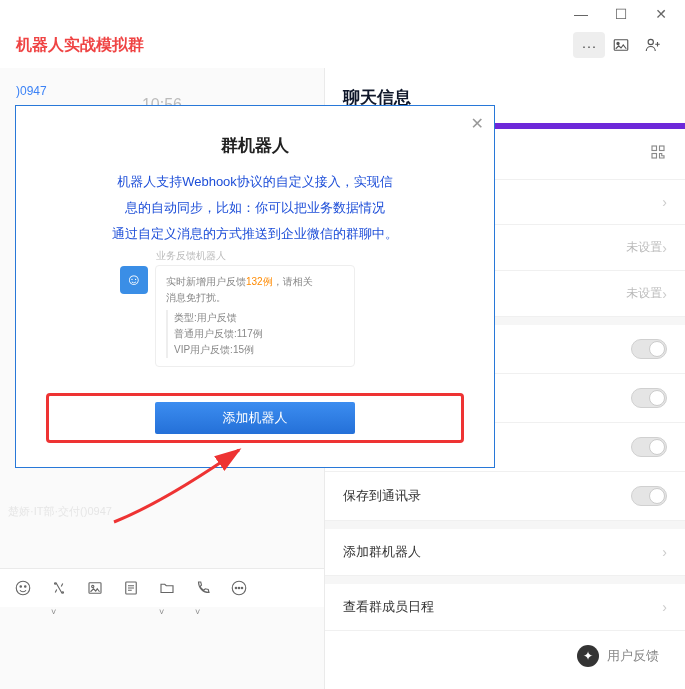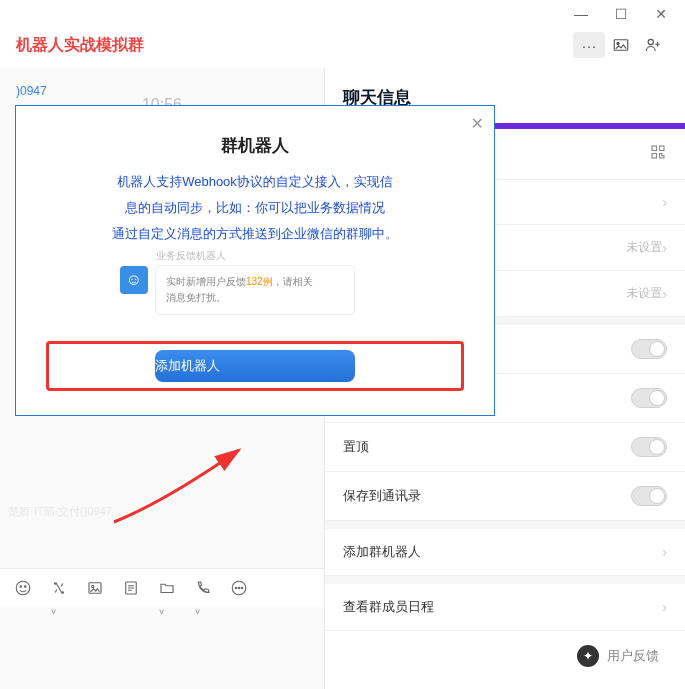--- a/index.html
+++ b/index.html
@@ -30,21 +30,21 @@
     .modal { position:absolute; top:105px; left:15px; width:480px; background:#fff; border:1px solid #2878d8; padding:28px 30px 24px; }
     .modal-close { position:absolute; top:8px; right:10px; color:#999; font-size:16px; }
     .modal-title { text-align:center; font-size:17px; font-weight:600; color:#222; }
     .modal-desc { text-align:center; font-size:13px; color:#1d4ed8; line-height:2; margin-top:12px; }
     .example-card { width:200px; margin:18px auto 0; border:1px solid #eee; border-radius:4px; padding:8px 10px; font-size:10px; color:#888; line-height:1.6; position:relative; }
     .example-card .bot-icon { width:28px; height:28px; background:#3a8ee6; border-radius:4px; position:absolute; left:-36px; top:0; display:flex; align-items:center; justify-content:center; color:#fff; font-size:16px; }
     .example-card .bot-name { position:absolute; top:-18px; left:0; color:#bbb; font-size:10px; }
     .example-card .hl { color:#ff8a00; }
     .example-card .divider { border-left:2px solid #eee; padding-left:6px; margin-top:4px; }
     .modal-btn-wrap { margin-top:26px; padding:6px; border:3px solid #e33; border-radius:4px; text-align:center; }
-    .modal-btn { display:inline-block; width:200px; height:32px; line-height:32px; background:#2a7ae2; background:linear-gradient(#3c8df0,#2470d8); color:#fff; font-size:13px; border-radius:8px; text-align:left; }
+    .modal-btn { display:inline-block; width:200px; height:32px; line-height:32px; background:#2a7ae2; background:linear-gradient(#3c8df0,#2470d8); color:#fff; font-size:13px; border-radius:2px; text-align:center; }
     .arrow { position:absolute; top:432px; left:104px; width:150px; height:95px; pointer-events:none; }
     .watermark-chat { position:absolute; bottom:172px; left:8px; color:#e6e6e6; font-size:11px; }
     .source-badge { position:absolute; bottom:22px; right:26px; display:flex; align-items:center; gap:8px; font-size:13px; color:#888; }
     .source-badge .wx { width:22px; height:22px; border-radius:50%; background:#343434; color:#fff; display:flex; align-items:center; justify-content:center; font-size:12px; }
   </style>
 </head>
 <body>
 
 <div class="titlebar">
   <div class="win-btn">—</div>
@@ -180,20 +180,25 @@
   <div class="modal-desc">
     <div>机器人支持Webhook协议的自定义接入，实现信</div>
     <div>息的自动同步，比如：你可以把业务数据情况</div>
     <div>通过自定义消息的方式推送到企业微信的群聊中。</div>
   </div>
   <div class="example-card">
     <div class="bot-icon">☺</div>
     <div class="bot-name">业务反馈机器人</div>
     <div><span>实时新增用户反馈</span><span class="hl">132例</span><span>，请相关</span></div>
     <div>消息免打扰。</div>
+    <div class="divider">
+      <div>类型:用户反馈</div>
+      <div>普通用户反馈:117例</div>
+      <div>VIP用户反馈:15例</div>
+    </div>
   </div>
   <div class="modal-btn-wrap">
     <div class="modal-btn">添加机器人</div>
   </div>
 </div>
 
 <svg class="arrow" viewBox="0 0 150 95">
   <defs>
       <marker id="ah" markerWidth="10" markerHeight="10" refX="8" refY="3" orient="auto">
         <path d="M0,0 L9,3 L0,6 z" fill="#e33"></path>

